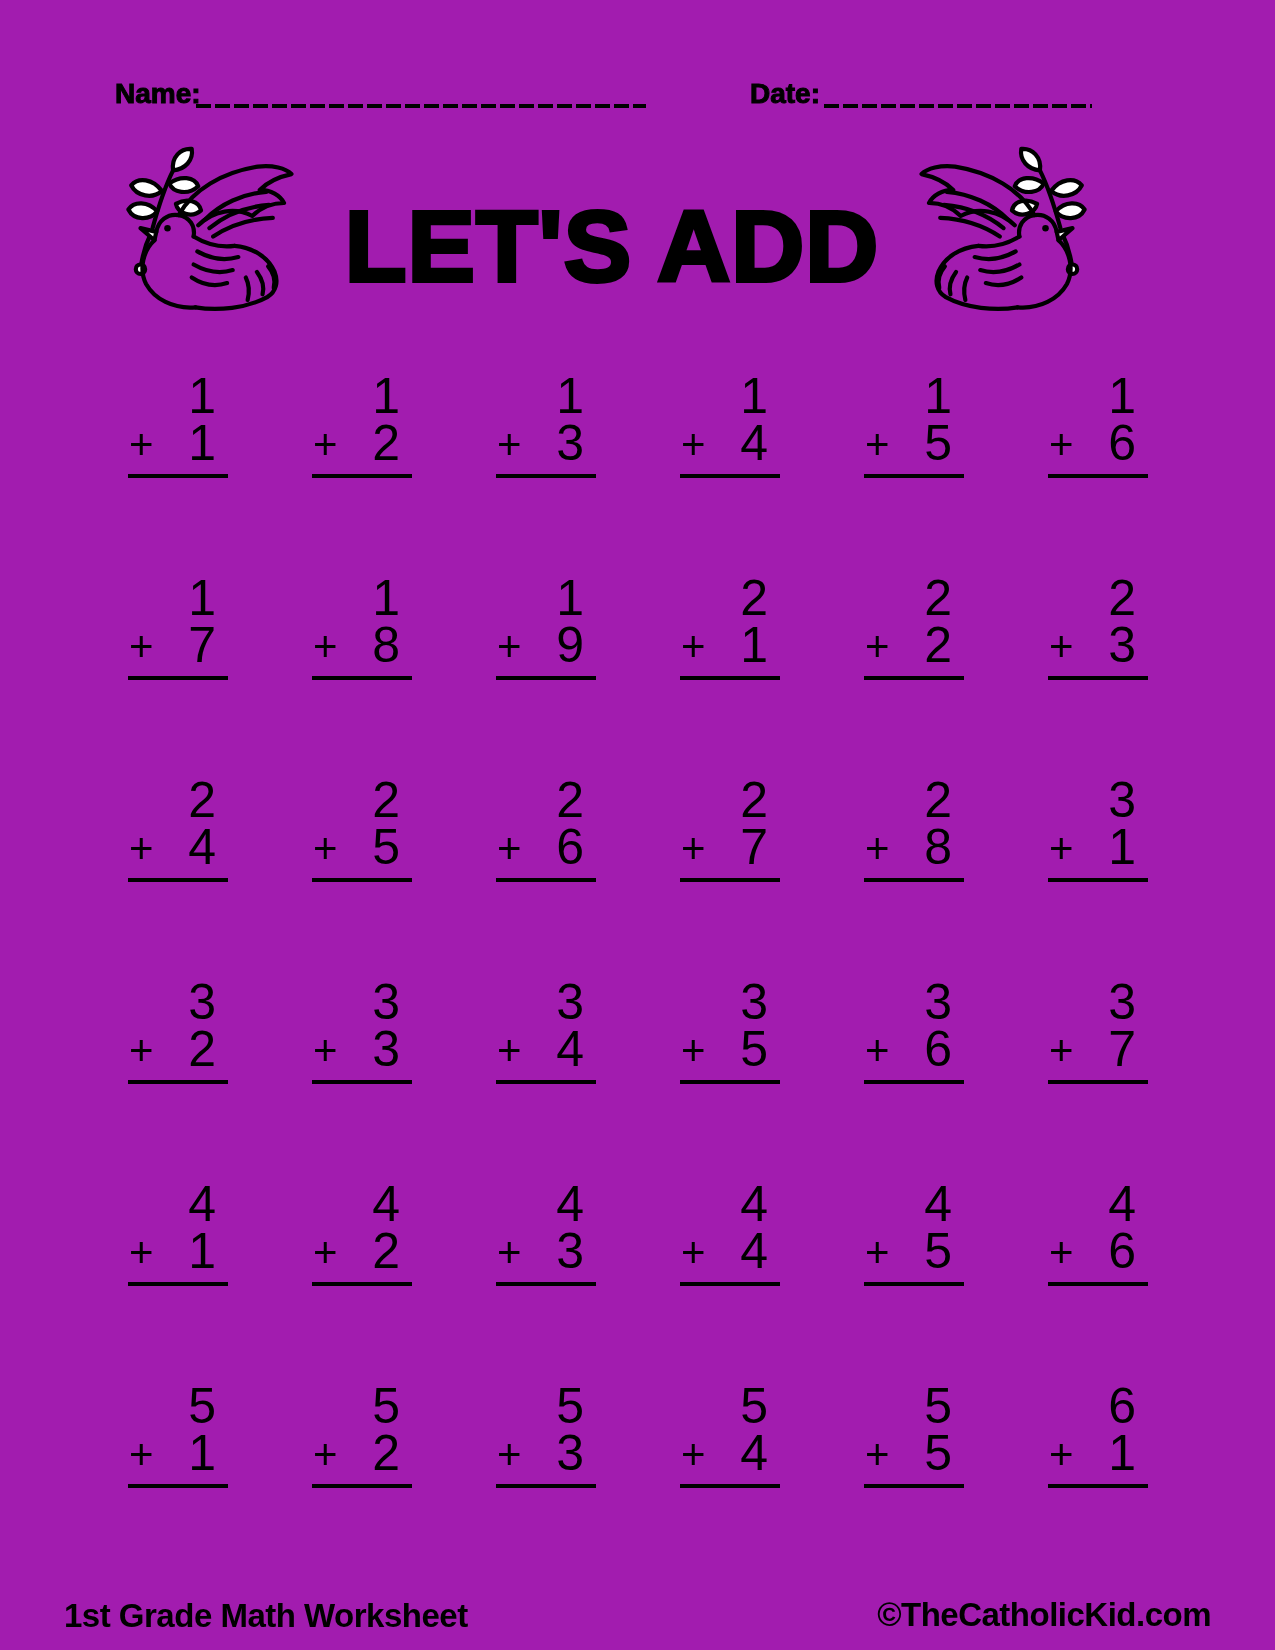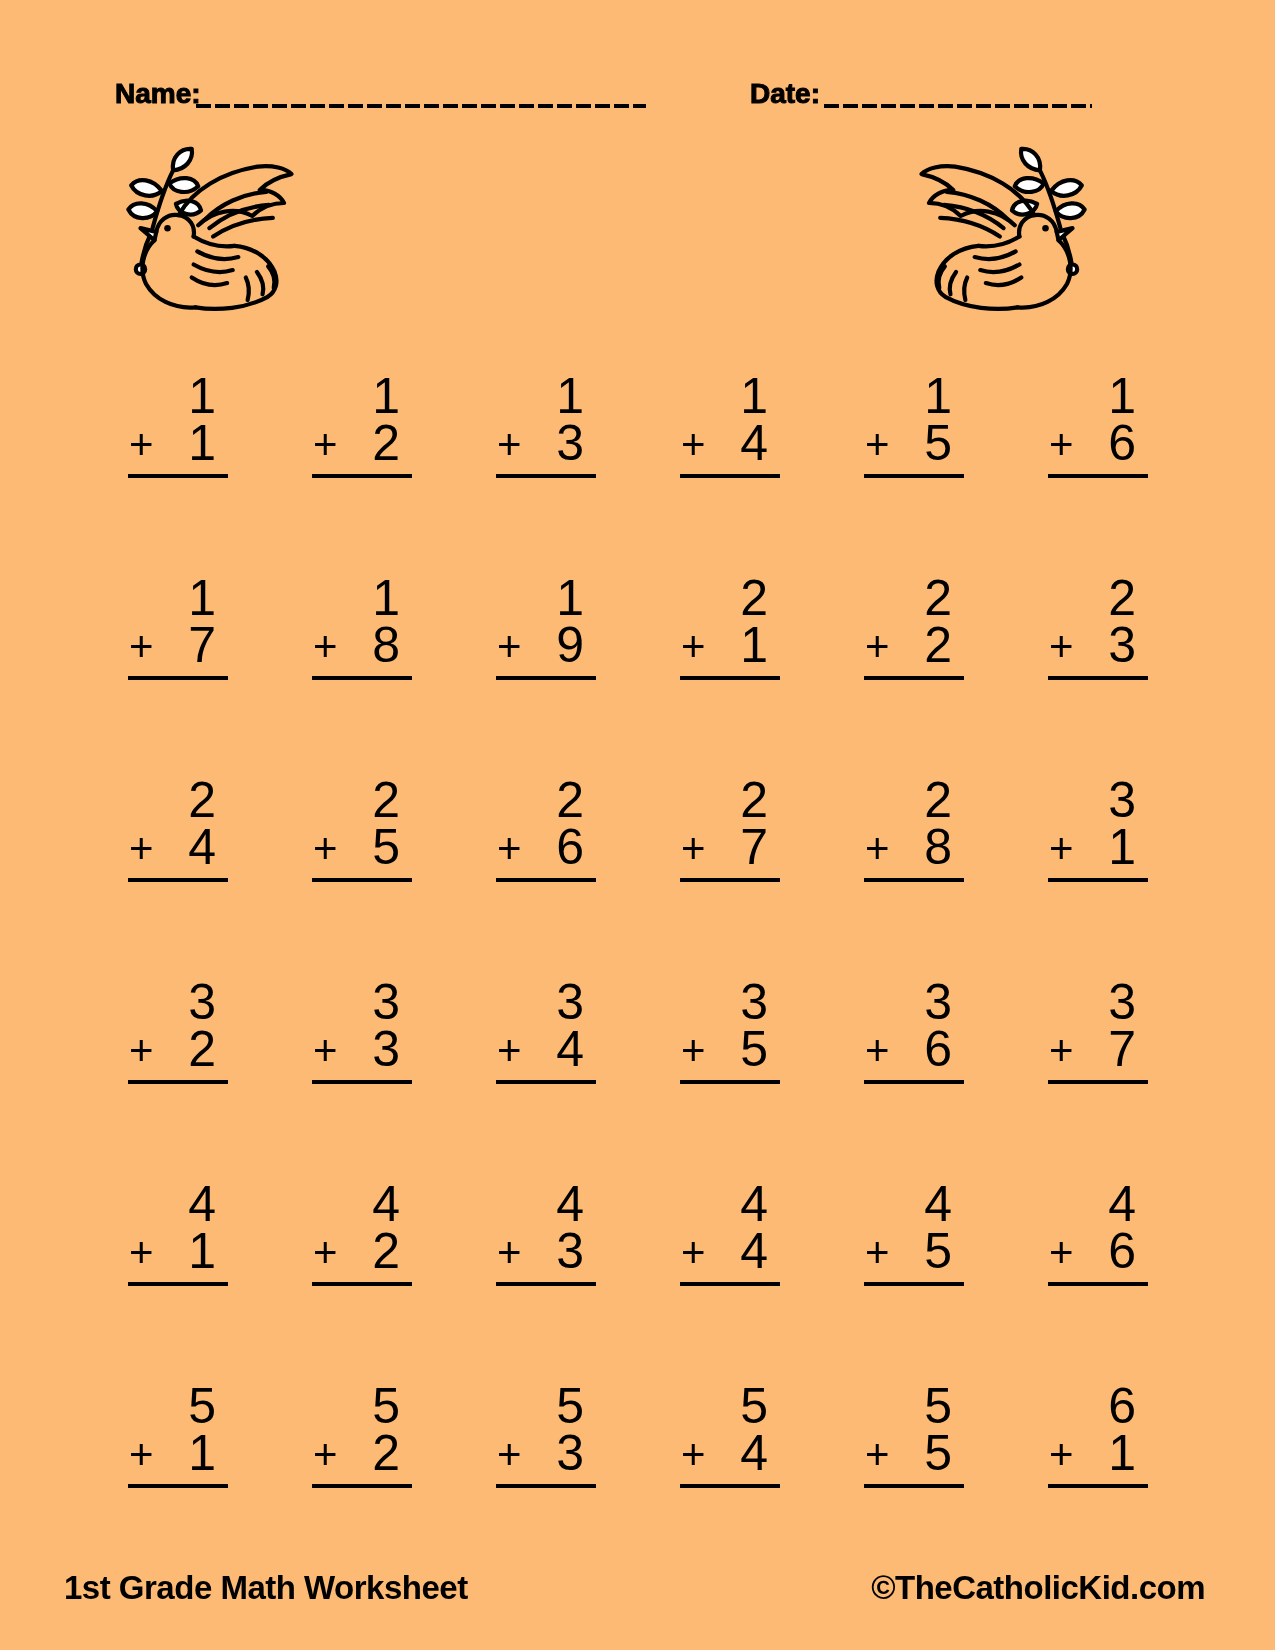--- a/index.html
+++ b/index.html
@@ -1,19 +1,19 @@
 <!DOCTYPE html>
 <html><head>
 <meta charset="utf-8">
 <style>
   html,body{margin:0;padding:0;background:#e8e8e8;}
   .page{
     position:relative;
     width:1275px;height:1650px;
-    background:#fdba74;
+    background:#a21caf;
     font-family:"Liberation Sans", sans-serif;
     color:#000;
     overflow:hidden;
   }
   
   .hdr-label{
     position:absolute;
     font-size:28px;font-weight:bold;
     -webkit-text-stroke:1px #000;
     letter-spacing:0px;
@@ -63,22 +63,22 @@
   .problem .answer-line{
     margin-top:6px;height:0;
     border-bottom:4px solid #000;
   }
   
   .footer-text{
     position:absolute;top:1569px;
     font-size:33px;font-weight:bold;
     letter-spacing:-0.5px;
   }
-  .footer-left{left:64px;}
-  .footer-right{right:70px;}
+  .footer-left{left:64px;margin-top:28px;}
+  .footer-right{right:64px;margin-top:27px;}
 </style>
 </head>
 <body>
 
 <div class="page">
 
   <span class="hdr-label name-label">Name:</span>
   <div class="writein-line name-line"></div>
   <span class="hdr-label date-label">Date:</span>
   <div class="writein-line date-line"></div>
@@ -125,20 +125,21 @@
       </defs>
       <use href="#dove-shape"></use>
     </svg>
   </div>
   <div class="dove dove-right">
     <svg viewBox="0 0 220 180" aria-hidden="true">
         <use href="#dove-shape"></use>
       </svg>
   </div>
 
+  <div class="page-title">LET'S ADD</div>
 
   <div class="grid">
   <div class="problem">
     <div class="top">1</div>
     <div class="mid">
       <span class="plus">+</span>
       <span class="addend">1</span>
     </div>
     <div class="answer-line"></div>
   </div>

